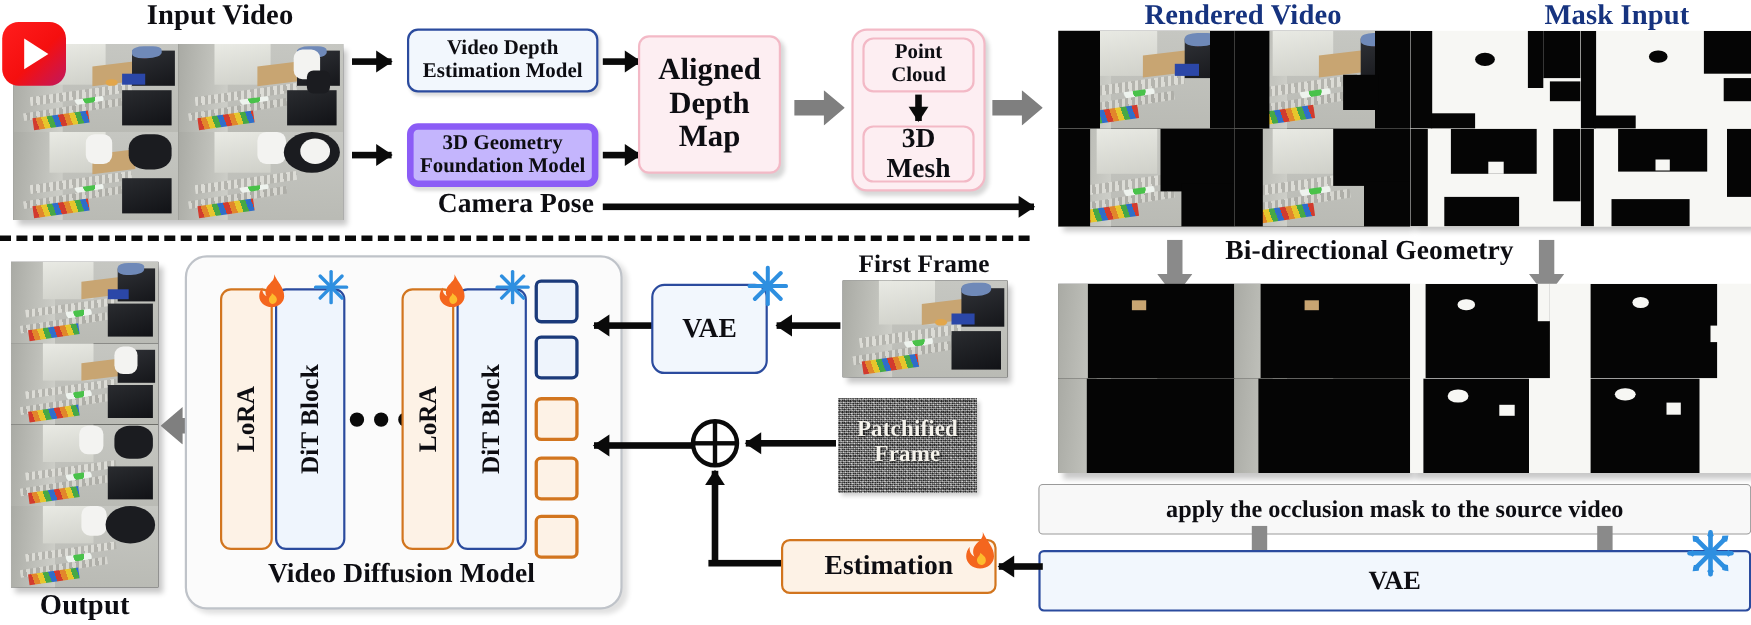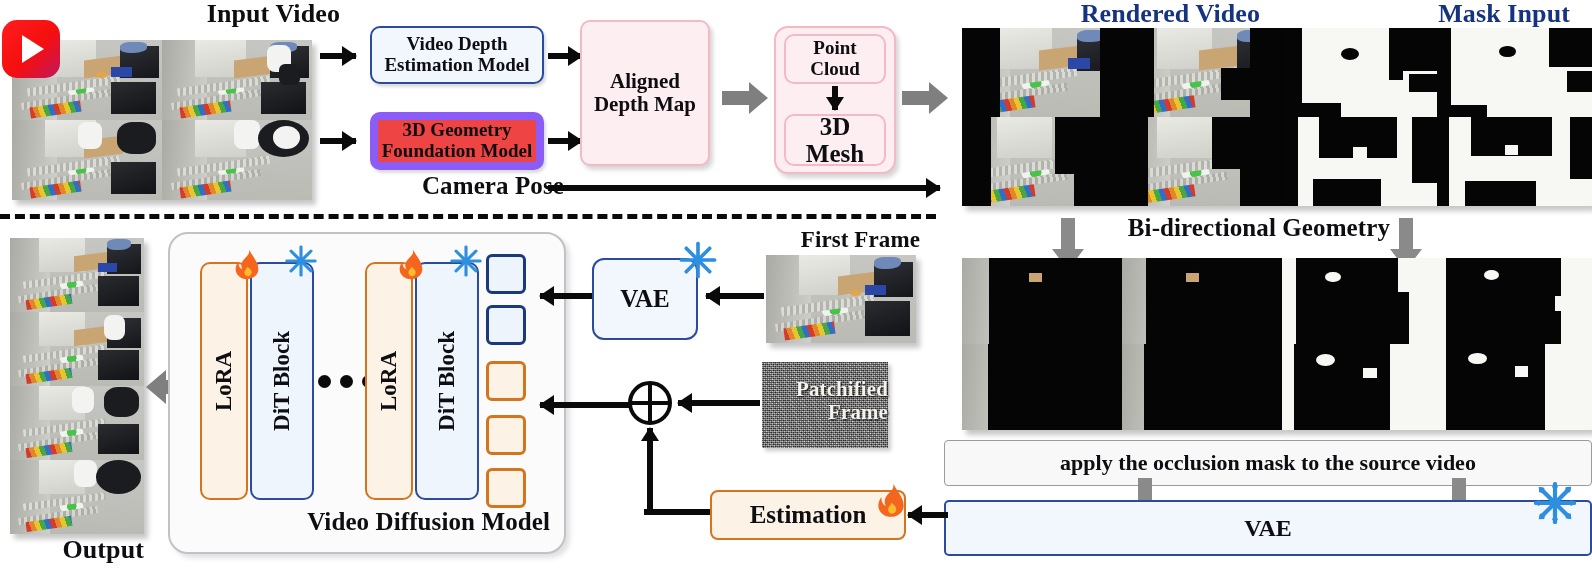--- a/index.html
+++ b/index.html
@@ -1,27 +1,27 @@
 <!DOCTYPE html>
 <html><head>
 <meta charset="utf-8">
 <style>
   html,body{margin:0;padding:0;background:#ffffff;}
   body{width:1592px;height:568px;position:relative;overflow:hidden;
        font-family:"Liberation Serif","DejaVu Serif",serif;}
   .abs{position:absolute;}
-  .lbl{font-weight:bold;color:#0d0d12;text-align:right;line-height:1.08;
+  .lbl{font-weight:bold;color:#0d0d12;text-align:center;line-height:1.08;
        letter-spacing:.1px;}
   .lbl-blue{color:#16337f;}
   
   .box{position:absolute;box-sizing:border-box;display:flex;align-items:center;
        justify-content:center;text-align:center;font-weight:bold;line-height:1.1;
        border-radius:10px;}
   .box-blue{border:2px solid #2b4b9e;background:#f2f7fd;color:#0d0d12;}
-  .box-green{border:8px solid #8b5cf6;background:#ef4444;color:#0d0d12;}
+  .box-green{border:6px solid #8b5cf6;background:#c4b5fd;color:#0d0d12;}
   .box-pink{border:2px solid #f3b9c6;background:#fdeef2;color:#0d0d12;
             box-shadow:3px 4px 4px rgba(0,0,0,.16);}
   .box-pink-inner{border:2px solid #f3b9c6;background:#fdeef2;color:#0d0d12;}
   .box-orange{border:2.4px solid #d2751e;background:#fdf2e6;color:#0d0d12;}
   .box-grey{border:1.6px solid #9a9a9a;background:#f8f8f8;color:#0d0d12;}
   .box-shadow-sm{box-shadow:2px 3px 3px rgba(0,0,0,.14);}
 
   
   .arr-blk{position:absolute;background:#0a0a0a;height:6px;}
   .arr-blk::after{content:"";position:absolute;right:-1px;top:50%;
@@ -191,21 +191,21 @@
 <div class="box box-green box-shadow-sm" style="left:370px;top:112px;width:174px;height:58px;font-size:19px;">
   <div>
     <span>3D Geometry</span><br>
     <span>Foundation Model</span>
   </div>
 </div>
 
 <div class="arr-blk" style="left:548px;top:53px;width:34px;"></div>
 <div class="arr-blk" style="left:548px;top:138px;width:34px;"></div>
 
-<div class="box box-pink" style="left:580px;top:20px;width:130px;height:146px;font-size:21px;">
+<div class="box box-pink" style="left:580px;top:32px;width:130px;height:126px;font-size:28px;">
   <div>
     <span>Aligned</span><br>
     <span>Depth Map</span>
   </div>
 </div>
 
 <div class="garr" style="left:722px;top:82px;">
   <svg width="46" height="32" viewBox="0 0 46 32">
     <polygon points="0,9 27,9 27,0 46,16 27,32 27,23 0,23" fill="#7f7f7f"></polygon>
   </svg>

